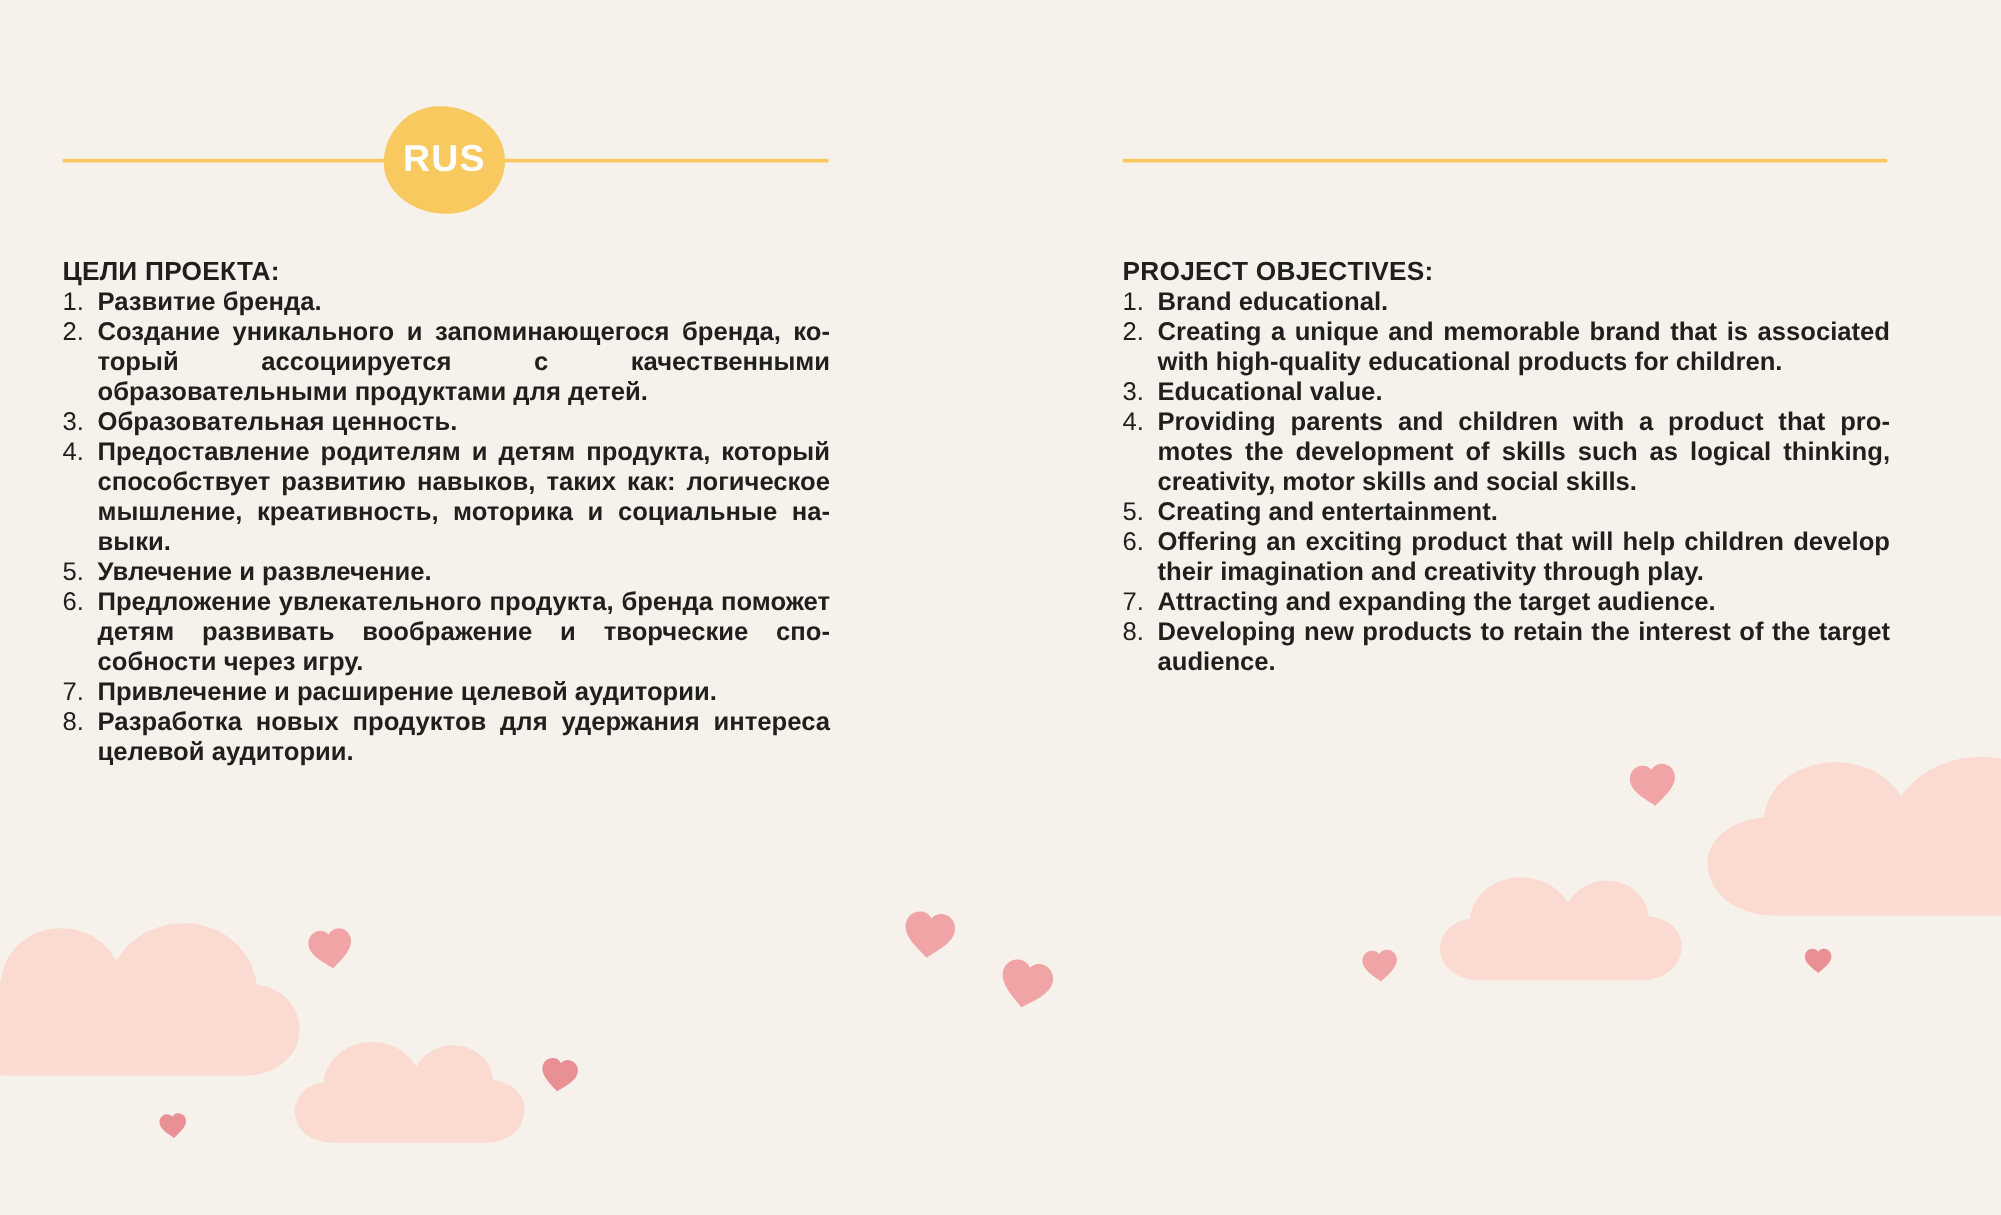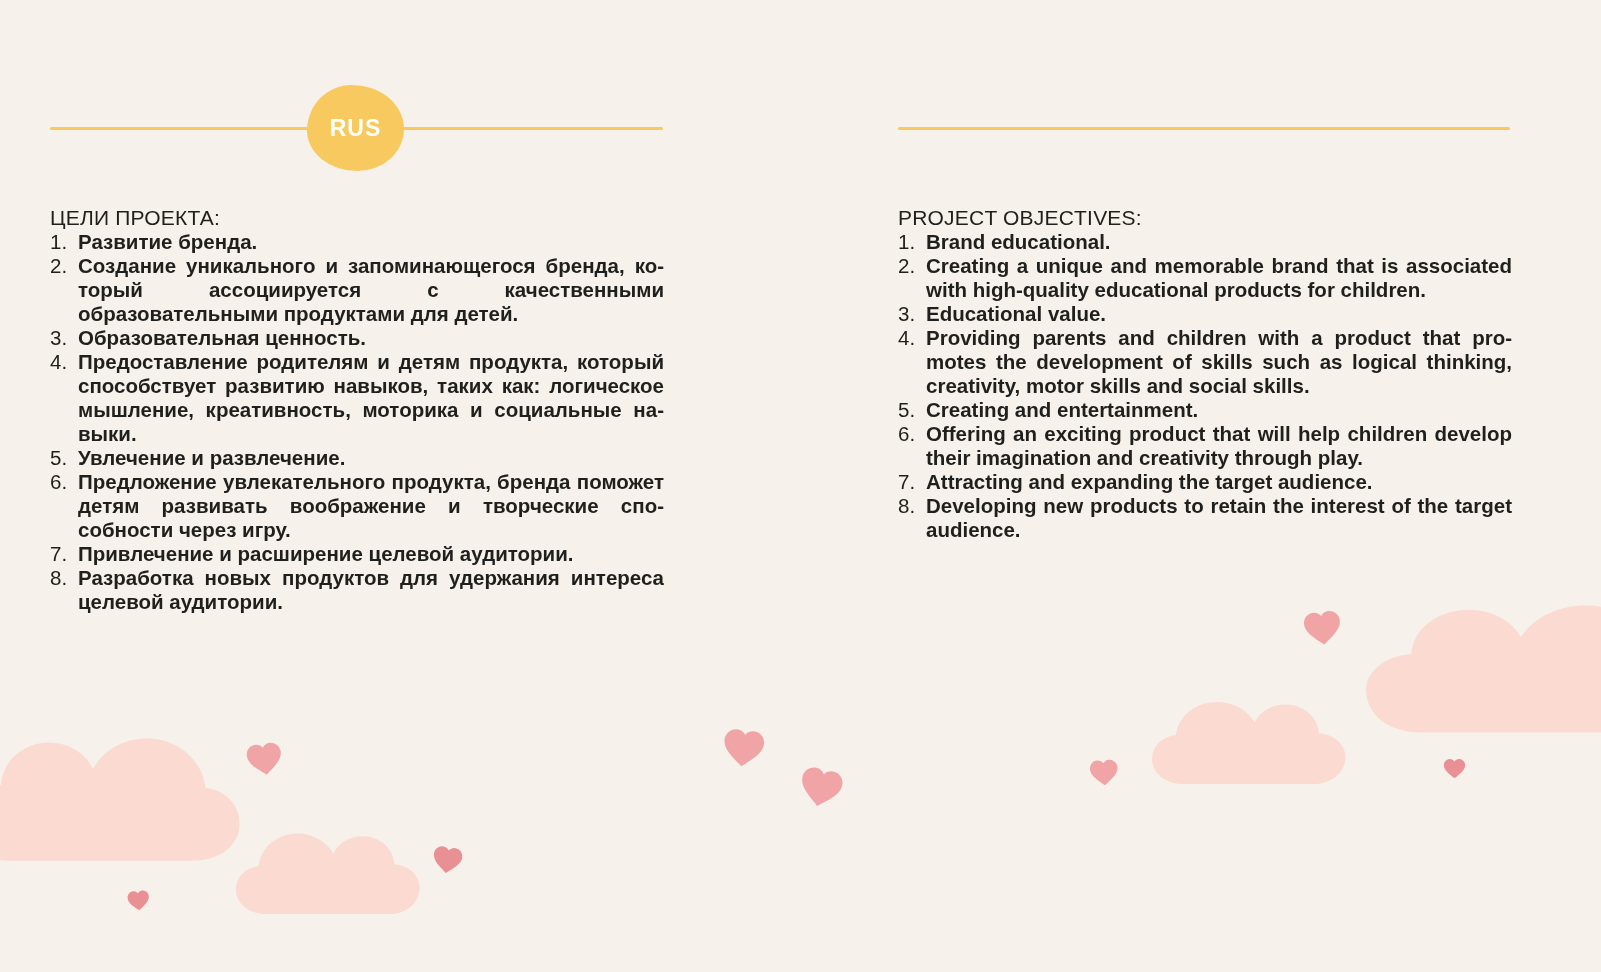--- a/index.html
+++ b/index.html
@@ -48,36 +48,36 @@
   }
   #rule-rus{left:50px;width:613px;}
   #rule-en{left:898px;width:612px;}
 
   .badge{
     position:absolute;top:85px;width:97px;height:86px;
     background:var(--accent-yellow);
     border-radius:46% 54% 48% 52% / 53% 51% 49% 47%;
     display:flex;align-items:center;justify-content:center;
     color:var(--badge-text);
-    font-size:23px;font-weight:bold;letter-spacing:1px;
+    font-size:30px;font-weight:bold;letter-spacing:1px;
   }
   #badge-rus{left:307px;}
   #badge-en{left:1155px;}
 
   .content{
     position:absolute;top:206px;
     color:var(--text-color);
     font-size:20.5px;line-height:24px;
   }
   #content-rus{left:50px;width:614px;}
   #content-en{left:898px;width:614px;}
 
   .heading{
     margin:0;font-size:21px;line-height:24px;
-    font-weight:normal;letter-spacing:0.2px;
+    font-weight:bold;letter-spacing:0.2px;
   }
   ol.objectives{list-style:none;margin:0;padding:0;}
   li.objective{display:flex;}
   .obj-num{flex:0 0 28px;}
   .obj-text{flex:1;text-align:justify;font-weight:bold;}
 </style>
 </head>
 <body>
 
 <svg width="0" height="0" style="position:absolute" aria-hidden="true">

